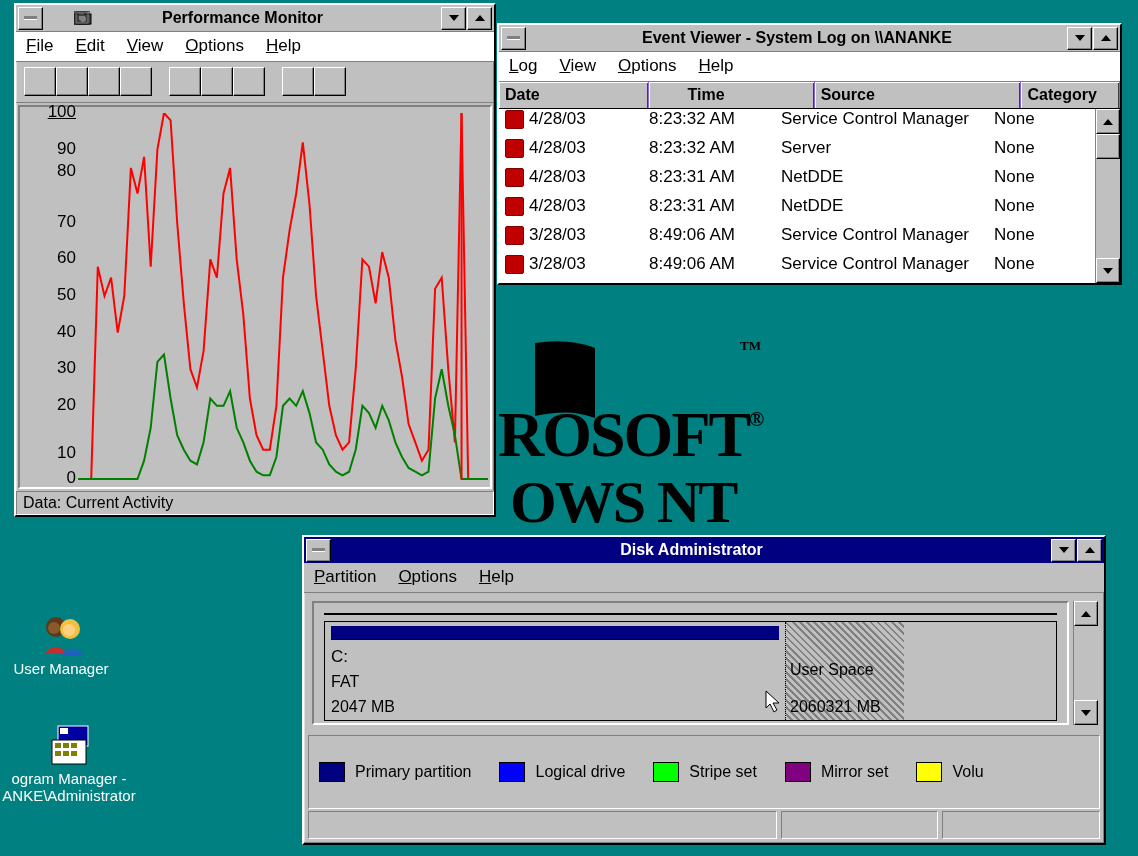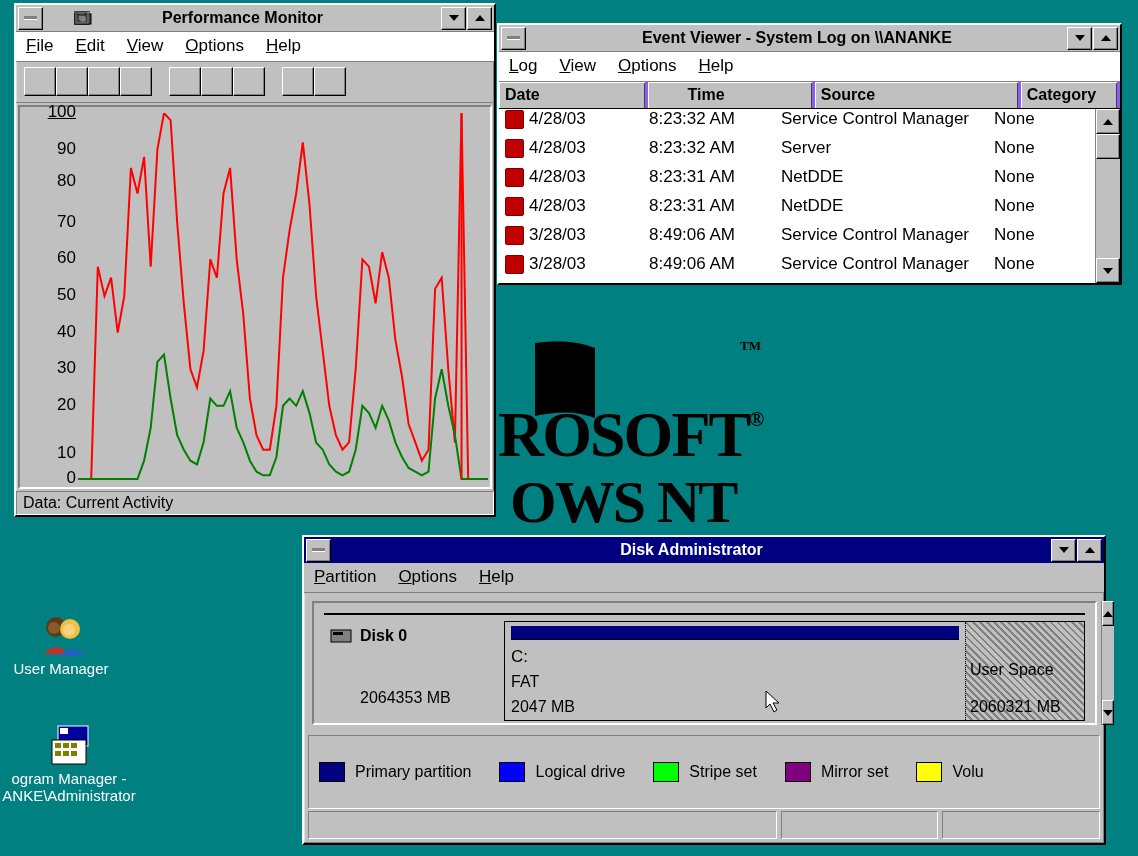--- a/index.html
+++ b/index.html
@@ -25,21 +25,21 @@
 .dicon{position:absolute;width:150px;text-align:center;color:#fff;font-size:15px}
 .dicon-img{width:42px;height:42px;margin:0 auto 4px;position:relative}
 
 #pm{left:14px;top:3px;width:478px;}
 #pm .chart{margin:2px;position:relative;height:380px;background:#c0c0c0}
 .yaxis{position:absolute;right:calc(100% - 56px);text-align:right;font-size:17px;color:#000}
 #pm svg{position:absolute;left:58px;top:6px}
 
 #ev{left:497px;top:23px;width:621px}
 .colhdr{display:flex;background:#c0c0c0;border-bottom:1px solid #000}
-.colhdr>div{padding:4px 6px;font-weight:bold;border-right:3px solid #8b5cf6;box-shadow:inset 1px 1px 0 #fff, inset -1px 0 0 #404040}
+.colhdr>div{padding:4px 6px;font-weight:bold;border-right:1px solid #8b5cf6;box-shadow:inset 1px 1px 0 #fff, inset -1px 0 0 #404040}
 .evbody{display:flex}
 .evlist{flex:1;background:#fff;height:174px;overflow:hidden}
 .evrow{display:flex;align-items:flex-start;height:29px;font-size:17px}
 .stopico{width:17px;height:17px;border-radius:2px;background:#c00000;border:1px solid #800000;margin:0 5px 0 6px;flex:none;transform:rotate(0);position:relative}
 .stopico::before{content:"";position:absolute;inset:-3px;border:3px solid transparent}
 .vscroll{width:24px;background:#c0c0c0;display:flex;flex-direction:column;border-left:1px solid #808080}
 .sbtn{height:23px;background:#c0c0c0;border:1px solid;border-top-color:#fff;border-left-color:#fff;border-right-color:#000;border-bottom-color:#000;box-shadow:inset -1px -1px 0 #808080;display:flex;align-items:center;justify-content:center;cursor:pointer}
 .strack{flex:1;background:#c0c0c0}
 .sthumb{height:23px;background:#c0c0c0;border:1px solid;border-top-color:#fff;border-left-color:#fff;border-right-color:#000;border-bottom-color:#000;box-shadow:inset -1px -1px 0 #808080}
 
@@ -195,21 +195,21 @@
   </div>
   <div class="chart sunken" style="background:#c0c0c0">
     <div id="yticks"></div>
     <svg id="pmsvg" width="410" height="370">
         <path d="M0.0 366.0 L6.6 366.0 L13.2 366.0 L19.8 153.7 L26.5 183.0 L33.1 164.7 L39.7 219.6 L46.3 183.0 L52.9 54.9 L59.5 80.5 L66.1 43.9 L72.7 153.7 L79.4 36.6 L86.0 0.0 L92.6 7.3 L99.2 109.8 L105.8 190.3 L112.4 256.2 L119.0 274.5 L125.6 237.9 L132.3 146.4 L138.9 164.7 L145.5 80.5 L152.1 54.9 L158.7 146.4 L165.3 201.3 L171.9 285.5 L178.5 322.1 L185.2 336.7 L191.8 336.7 L198.4 292.8 L205.0 164.7 L211.6 117.1 L218.2 80.5 L224.8 29.3 L231.5 91.5 L238.1 183.0 L244.7 237.9 L251.3 292.8 L257.9 322.1 L264.5 336.7 L271.1 329.4 L277.7 256.2 L284.4 146.4 L291.0 153.7 L297.6 190.3 L304.2 139.1 L310.8 164.7 L317.4 226.9 L324.0 263.5 L330.6 311.1 L337.3 329.4 L343.9 347.7 L350.5 336.7 L357.1 175.7 L363.7 164.7 L370.3 256.2 L376.9 329.4 L383.5 0.0 L390.2 366.0 L396.8 366.0 L403.4 366.0 L410.0 366.0 " fill="none" stroke="#ff0000" stroke-width="2"></path>
         <path d="M0.0 366.0 L6.6 366.0 L13.2 366.0 L19.8 366.0 L26.5 366.0 L33.1 366.0 L39.7 366.0 L46.3 366.0 L52.9 366.0 L59.5 366.0 L66.1 347.7 L72.7 314.8 L79.4 248.9 L86.0 241.6 L92.6 285.5 L99.2 322.1 L105.8 336.7 L112.4 347.7 L119.0 351.4 L125.6 329.4 L132.3 285.5 L138.9 292.8 L145.5 292.8 L152.1 278.2 L158.7 314.8 L165.3 329.4 L171.9 347.7 L178.5 358.7 L185.2 362.3 L191.8 362.3 L198.4 344.0 L205.0 292.8 L211.6 285.5 L218.2 292.8 L224.8 278.2 L231.5 300.1 L238.1 329.4 L244.7 336.7 L251.3 351.4 L257.9 358.7 L264.5 362.3 L271.1 358.7 L277.7 336.7 L284.4 292.8 L291.0 300.1 L297.6 314.8 L304.2 292.8 L310.8 307.4 L317.4 329.4 L324.0 344.0 L330.6 355.0 L337.3 358.7 L343.9 362.3 L350.5 358.7 L357.1 285.5 L363.7 256.2 L370.3 292.8 L376.9 322.1 L383.5 366.0 L390.2 366.0 L396.8 366.0 L403.4 366.0 L410.0 366.0 " fill="none" stroke="#008000" stroke-width="2"></path>
         <line x1="383.54838709677415" x2="383.54838709677415" y1="0" y2="366" stroke="#ff0000" stroke-width="2"></line>
       </svg>
   <div class="yaxis" style="top: -5px; text-decoration: underline;">100</div>
       <div class="yaxis" style="top: 31.6px;">90</div>
-      <div class="yaxis" style="top: 64px;">80</div>
+      <div class="yaxis" style="top: 54px;">80</div>
       <div class="yaxis" style="top: 104.8px;">70</div>
       <div class="yaxis" style="top: 141.4px;">60</div>
       <div class="yaxis" style="top: 178px;">50</div>
       <div class="yaxis" style="top: 214.6px;">40</div>
       <div class="yaxis" style="top: 251.2px;">30</div>
       <div class="yaxis" style="top: 287.8px;">20</div>
       <div class="yaxis" style="top: 336px;">10</div>
       <div class="yaxis" style="top: 361px;">0</div>
     </div>
   <div class="status">Data: Current Activity</div>
@@ -324,30 +324,20 @@
       </div>
   </div>
   <div class="menubar g">
     <span class="mnu"><u>P</u>artition</span>
     <span class="mnu"><u>O</u>ptions</span>
     <span class="mnu"><u>H</u>elp</span>
   </div>
   <div class="body">
     <div class="diskpanel">
       <div class="diskrow">
-        <div class="diskinfo">
-          <div style="display:flex;align-items:center;gap:8px;font-weight:bold">
-            <svg width="22" height="14">
-                <rect x="1" y="1" width="20" height="12" fill="#808080" stroke="#000"></rect>
-                <rect x="3" y="3" width="10" height="3" fill="#000"></rect>
-              </svg>
-            <span>Disk 0</span>
-          </div>
-          <div style="margin-top:44px;padding-left:30px">2064353 MB</div>
-        </div>
         <div class="partstrip" id="parts">
             <div class="part" style="width: 448px;">
               <div class="pbar" style="background: rgb(0, 0, 128);"></div>
               <div style="font-size: 17px;">C:</div>
               <div>FAT</div>
               <div>2047 MB</div>
             </div>
             <div class="part hatch" style="width: 110px; border-left: 1px dotted rgb(0, 0, 0); background-color: rgb(208, 208, 208); padding: 20px 4px 4px;">
               <div style="font-size: 17px;"></div>
               <div>User Space</div>

